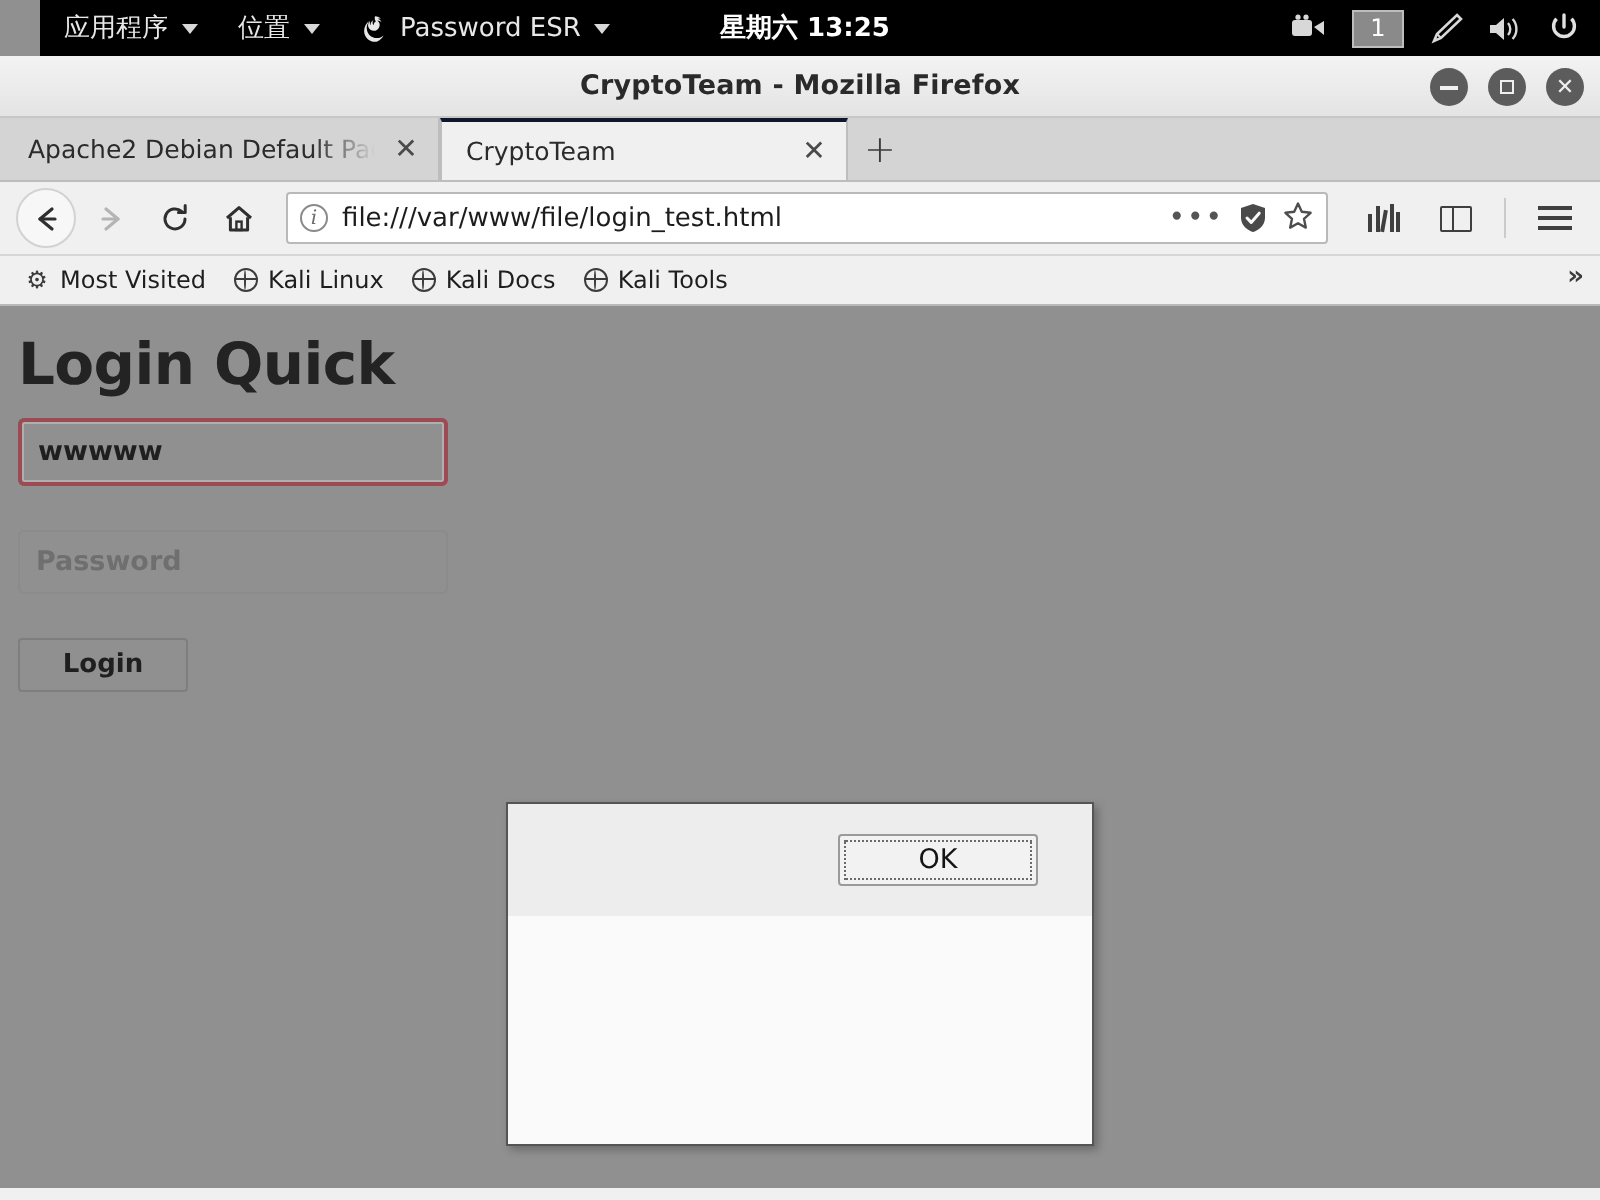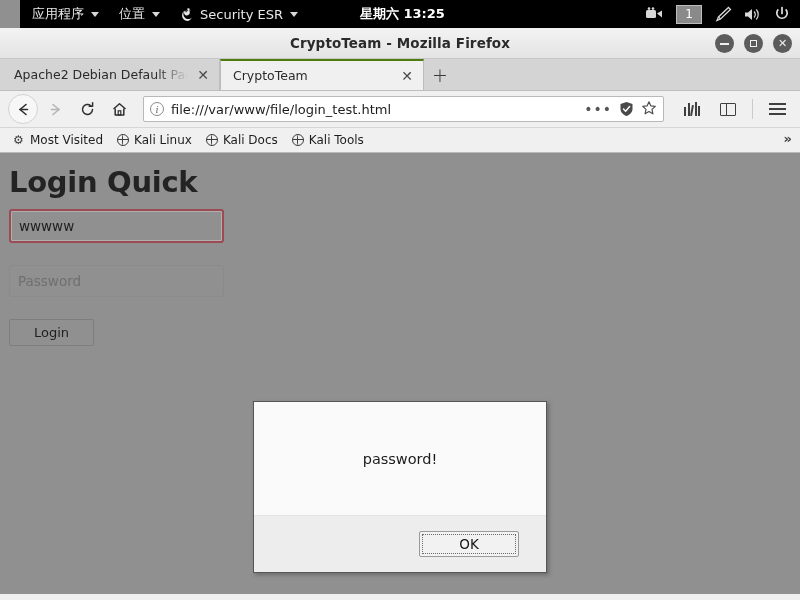--- a/index.html
+++ b/index.html
@@ -106,21 +106,21 @@
     background: #d4d4d4;
     width: 218px;
   }
   .tab.inactive .tab-label {
     -webkit-mask-image: linear-gradient(to right, #000 80%, transparent 98%);
     mask-image: linear-gradient(to right, #000 80%, transparent 98%);
   }
   .tab.active {
     background: #f0f0f0;
     width: 204px;
-    border-top: 2px solid #4d7c0f;
+    border-top: 2px solid #0f172a;
     border-left: 1px solid #bdbdbd;
   }
   .tab-label {
     flex: 1; overflow: hidden; white-space: nowrap;
   }
   .tab-close {
     width: 16px; height: 16px;
     display: flex; align-items: center; justify-content: center;
     color: #4a4a4a; font-size: 14px; line-height: 1;
     margin-left: 4px;
@@ -237,21 +237,21 @@
     position: relative;
     height: 441px;
     background: #909090;
     overflow: hidden;
   }
   .page-h1 {
     font-size: 29px; font-weight: bold; color: #232323;
     padding: 12px 0 0 9px;
     letter-spacing: -0.3px;
   }
-  .form-area { padding: 10px 0 0 9px; }
+  .form-area { padding: 10px 0 0 9px; font-weight: bold; }
   .field {
     width: 215px; height: 32px;
     background: transparent;
     border: 1px solid #8b8b8b;
     border-radius: 3px;
     display: flex; align-items: center;
     padding: 0 8px;
     font-size: 13px;
     margin-bottom: 22px;
   }
@@ -328,21 +328,21 @@
       <span>位置</span>
       <span class="caret"></span>
     </div>
     <div class="panel-item">
       <span class="ff-glyph">
         <svg width="15" height="15" viewBox="0 0 16 16">
             <path d="M8 1.2c1.3 0 2.4.5 3.2 1.3-.5-.2-1.1-.2-1.7 0 .9.3 1.6 1 2 1.9-.6-.6-1.4-1-2.3-1 .6.4 1 1 1.2 1.7.4 1.6-.5 3.3-2.2 3.8-1.6.4-3.3-.5-3.8-2.1-.3-1.2.1-2.4 1-3.1-.3.8-.2 1.7.3 2.3-.2-1.1.4-2.2 1.4-2.7-.6.9-.5 2 .2 2.7-.1-.9.4-1.7 1.2-2C8 3.5 7.6 2.3 8 1.2z" fill="#e8e8e8"></path>
             <path d="M8 14.8c-3.2 0-5.8-2.6-5.8-5.8C2.2 6.8 3.3 4.8 5 3.7c-.9 1-1.4 2.3-1.4 3.7 0 3 2.4 5.4 5.4 5.4 1.4 0 2.7-.5 3.6-1.4-1 1.9-3 3.4-4.6 3.4z" fill="#e8e8e8"></path>
           </svg>
       </span>
-      <span>Security ESR</span>
+      <span>Password ESR</span>
       <span class="caret"></span>
     </div>
     <div class="panel-clock">星期六 13:25</div>
     <div class="panel-right">
       <span class="tray-ico">
         <svg width="18" height="14" viewBox="0 0 18 14">
           <rect x="0" y="3" width="10" height="8" rx="1.5" fill="#d8d8d8"></rect>
           <path d="M11 6.5 L16 3.5 L16 10.5 Z" fill="#d8d8d8"></path>
           <circle cx="3" cy="1.6" r="1.3" fill="#d8d8d8"></circle>
           <circle cx="7" cy="1.6" r="1.3" fill="#d8d8d8"></circle>
@@ -493,23 +493,20 @@
         <div class="field invalid">
           <span class="field-value">wwwww</span>
         </div>
         <div class="field">
           <span class="field-placeholder">Password</span>
         </div>
         <div class="login-btn">Login</div>
       </div>
 
       <div class="dialog">
-        <div class="dialog-body">
-          <span class="dialog-msg">password!</span>
-        </div>
         <div class="dialog-footer">
           <div class="ok-btn">
             <span class="ok-label">OK</span>
           </div>
         </div>
       </div>
     </div>
 
   </div>
 </div>

